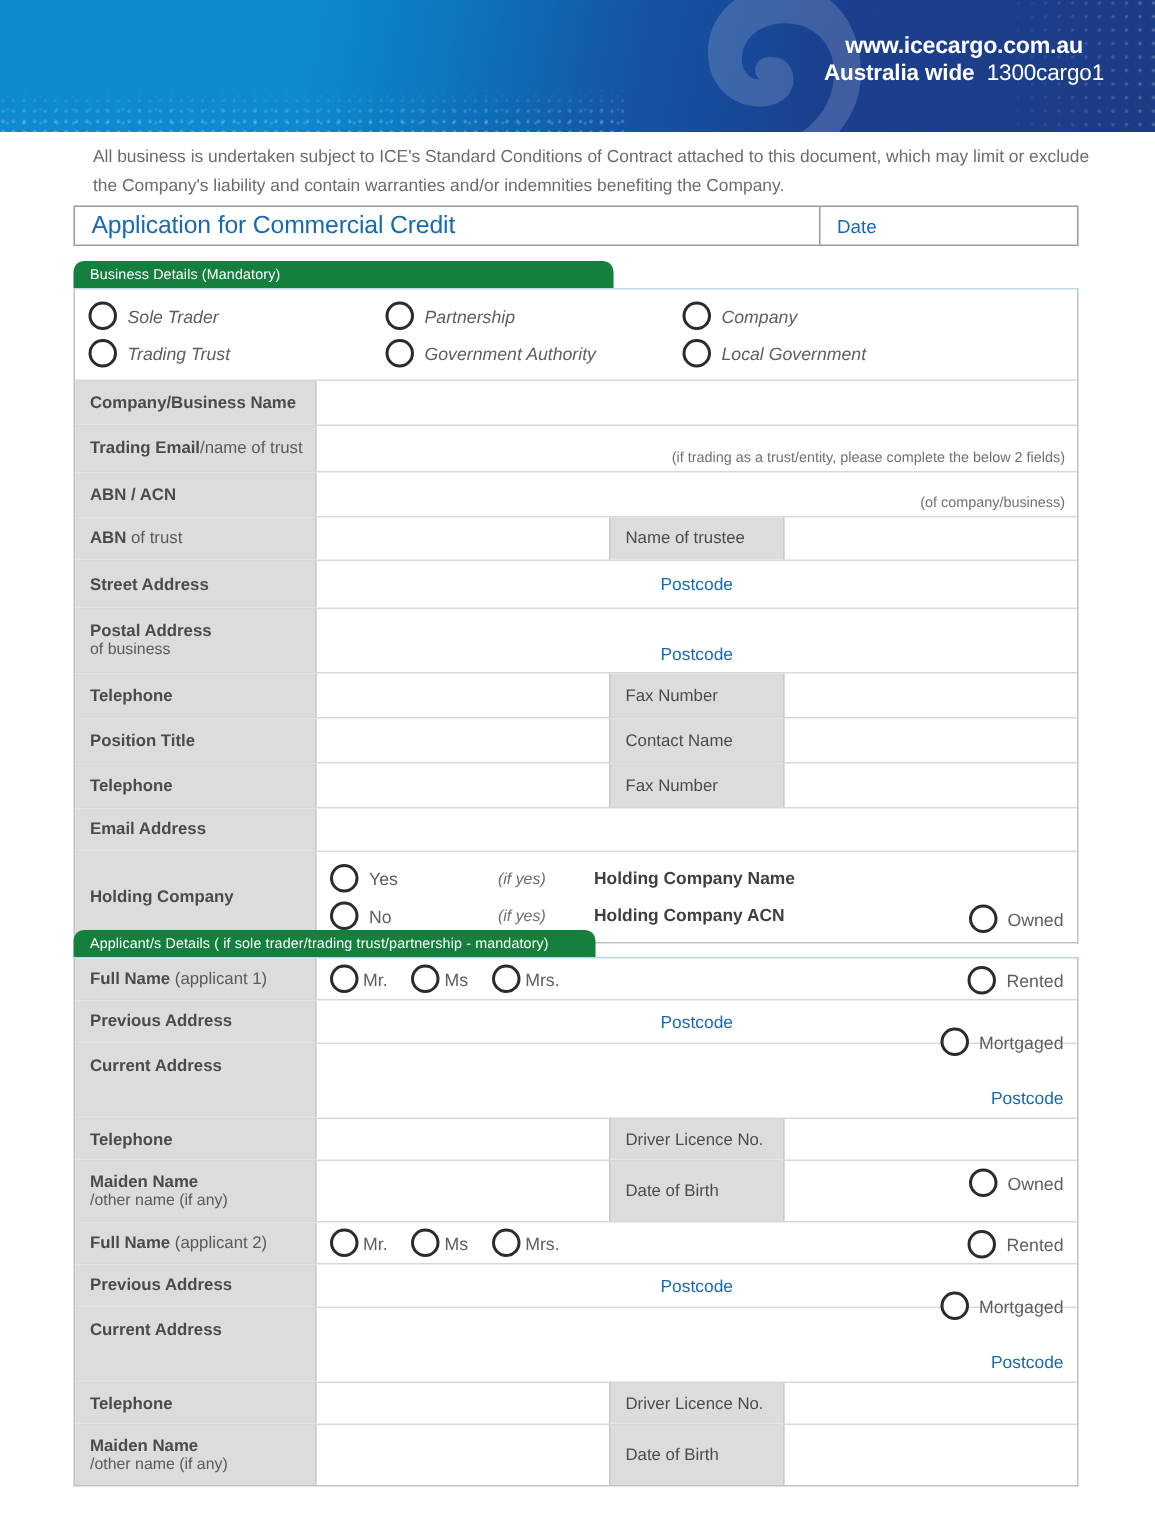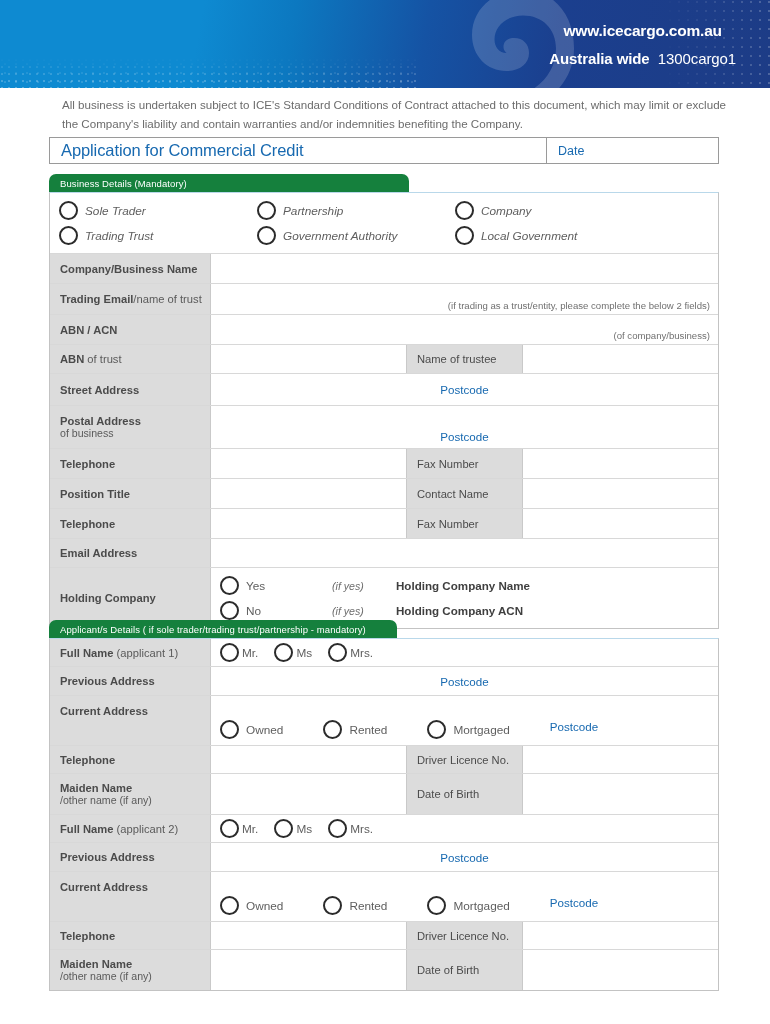--- a/index.html
+++ b/index.html
@@ -65,21 +65,21 @@
   .logo-sub2 { margin-top: 2px; letter-spacing: 3.3px; }
 
   .banner-contact {
     position: absolute; right: 34px; top: 22px;
     text-align: center; color: #fff;
   }
   .banner-url {
     font-size: 15.5px; font-weight: bold; letter-spacing: -.2px;
   }
   .banner-phone {
-    margin-top: 10px; font-size: 15px; letter-spacing: -.1px;
+    font-size: 15px; letter-spacing: -.1px;
   }
   .banner-phone b { font-weight: bold; }
   .banner-phone span { font-weight: normal; }
 
   
   .intro {
     position: absolute; left: 62px; top: 96px; width: 672px;
     font-size: 11.6px; color: #6c6c6c; line-height: 1.62;
   }
 
@@ -183,21 +183,21 @@
   .opt-line > .opt { width: 198px; }
 
   .title-row { display: flex; align-items: center; gap: 6px; }
   .title-row .opt { gap: 3px; margin-right: 10px; }
 
   .hc-line { display: flex; align-items: center; }
   .hc-line .opt { width: 112px; }
   .hc-ify { font-size: 10.6px; font-style: italic; color: #6d6d6d; width: 64px; }
   .hc-nm { font-size: 11.6px; font-weight: bold; color: #3f3f3f; }
 
-  .addr-opts { display: flex; align-items: flex-start; gap: 40px; width: 100%; }
+  .addr-opts { display: flex; align-items: flex-end; gap: 22px; width: 100%; flex-direction: column; }
   .addr-opts .opt { gap: 7px; }
 
   #sec1-wrap { position: absolute; left: 49px; top: 174px; }
   #sec2-wrap { position: absolute; left: 49px; top: 620px; }
 </style>
 </head>
 <body>
 
 <div class="banner">
   <svg class="banner-swirl" viewBox="0 0 100 100">

